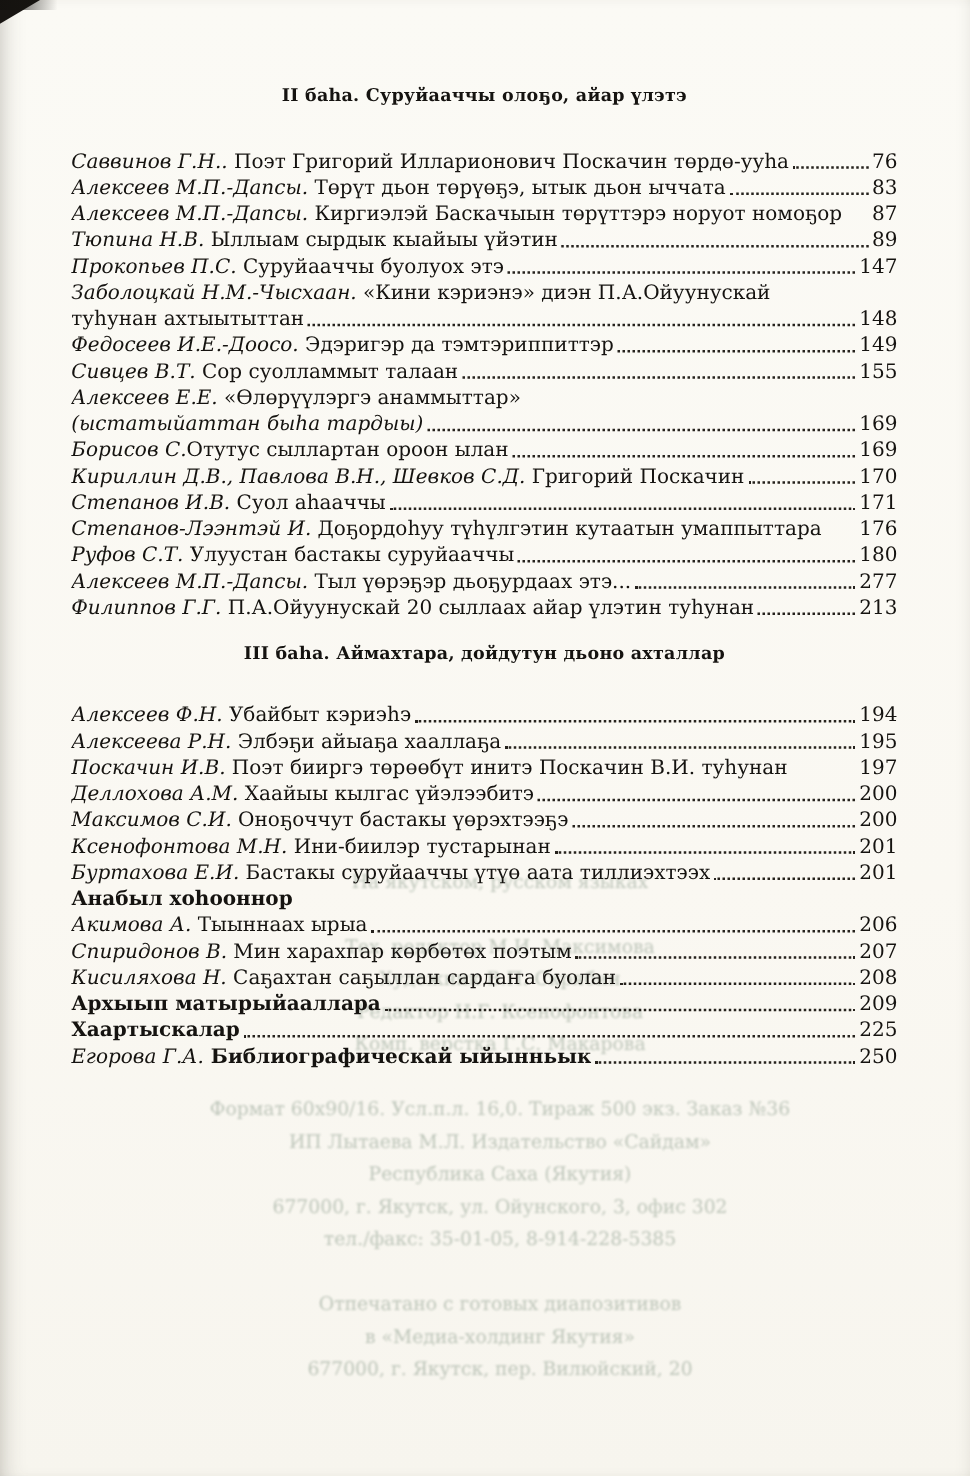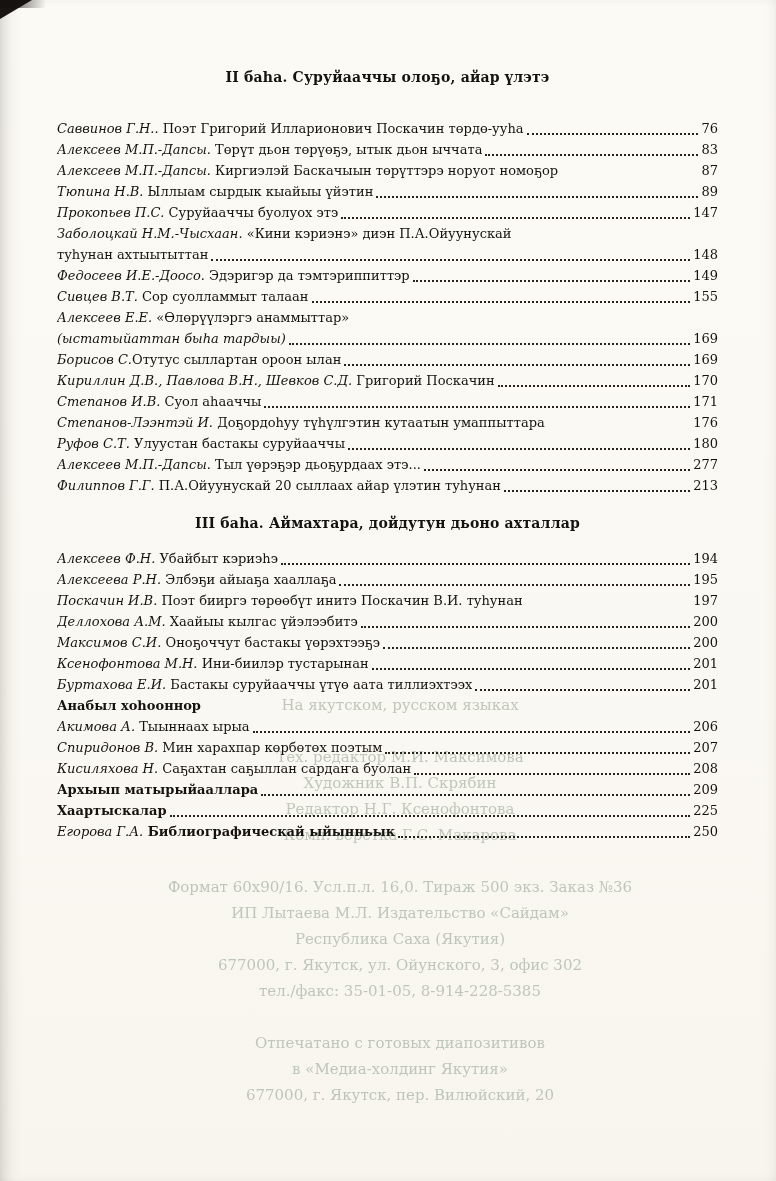--- a/index.html
+++ b/index.html
@@ -21,22 +21,22 @@
     position:absolute;top:0;left:0;width:46px;height:8px;
     background:linear-gradient(90deg,rgba(20,18,15,.85),rgba(20,18,15,0));
   }
   .content{
     position:absolute;left:57px;right:58px;top:66px;z-index:2;
   }
   .heading{
     text-align:center;font-weight:bold;font-size:14px;line-height:22px;
     margin:0 0 30px 0;letter-spacing:.2px;
   }
-  .heading.second{margin-top:16px;margin-bottom:14px;text-align:center;}
-  .toc{font-size:13px;line-height:21px;}
+  .heading.second{margin-top:16px;margin-bottom:27px;text-align:center;}
+  .toc{font-size:16px;line-height:21px;}
   .row{display:flex;align-items:flex-end;white-space:nowrap;}
   .txt{flex:0 1 auto;overflow:hidden;}
   .seg.italic{font-style:italic;}
   .seg.bold{font-weight:bold;}
   .leader{
     flex:1 1 8px;min-width:8px;margin:0 3px 4px 3px;
     border-bottom:2px dotted #26221d;
   }
   .spacer{flex:1 1 4px;min-width:4px;}
   .pagenum{flex:0 0 auto;}

